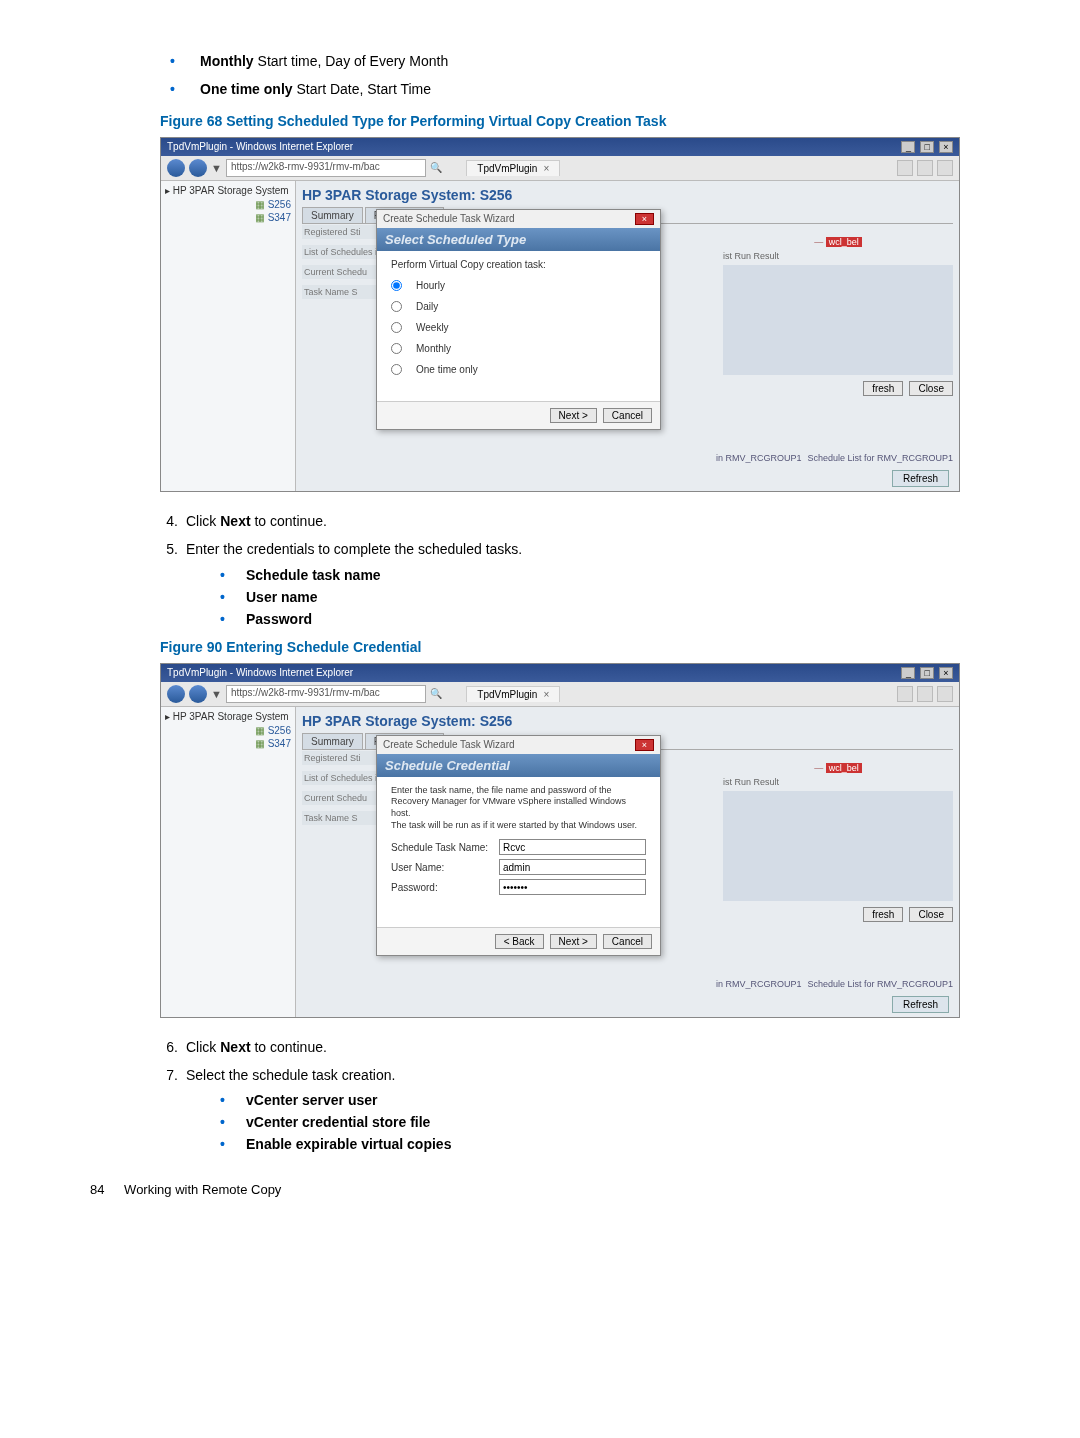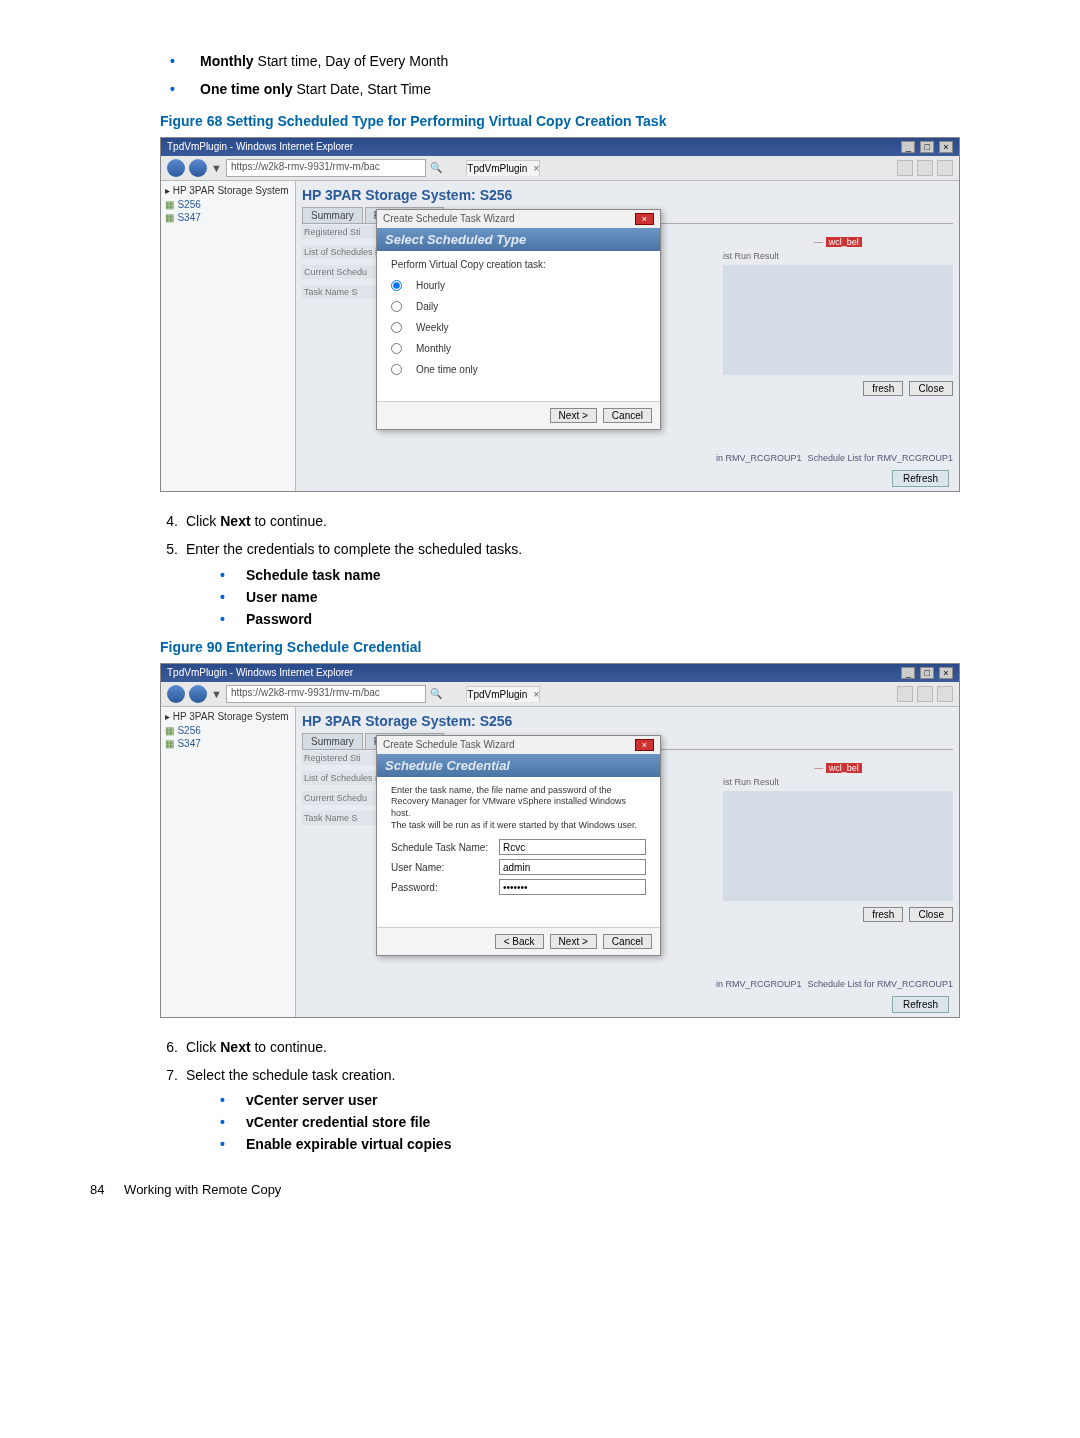--- a/index.html
+++ b/index.html
@@ -53,31 +53,31 @@
     }
     .ie-addrbar {
       background: #e8e8e8; padding: 3px 6px; display: flex; align-items: center; gap: 4px; border-bottom: 1px solid #bbb;
     }
     .nav-btn { width: 18px; height: 18px; border-radius: 50%; background: linear-gradient(#5b8ad0,#2a5a9a); display: inline-block; }
     .addr-input {
       flex: 0 0 200px; height: 18px; background: #fff; border: 1px solid #aaa; font-size: 10px; padding: 1px 4px; color: #555;
     }
     .tab-strip { display: flex; align-items: center; margin-left: 20px; gap: 2px; }
     .tab-strip .tab {
-      background: #f4f4f4; border: 1px solid #ccc; border-bottom: none; padding: 2px 0; font-size: 10px; display: flex; align-items: center; gap: 6px;
+      background: #f4f4f4; border: 1px solid #ccc; border-bottom: none; padding: 2px 10px; font-size: 10px; display: flex; align-items: center; gap: 6px;
     }
     .tab .tab-close { color: #666; }
     .tool-icons { margin-left: auto; display: flex; gap: 4px; }
     .tool-icons span { width: 16px; height: 16px; background: #ddd; border: 1px solid #bbb; display: inline-block; }
     .app-body { display: flex; height: 310px; background: #e8ecf0; }
     .sidebar {
       width: 135px; background: #f4f6f8; border-right: 1px solid #bbb; padding: 4px; font-size: 10px;
     }
     .sidebar .sb-root { color: #333; margin-bottom: 3px; }
-    .sidebar .sb-node { color: #2a5a9a; margin-bottom: 2px; }
+    .sidebar .sb-node { color: #2a5a9a; margin-left: 10px; margin-bottom: 2px; text-align: right; }
     .sidebar .sb-icon { color: #5a8a3a; margin-right: 3px; }
     .main-area { flex: 1; position: relative; background: #e8ecf0; padding: 6px; }
     .hdr-line { color: #2a5a9a; font-weight: bold; font-size: 14px; margin-bottom: 4px; }
     .tabs-row { display: flex; gap: 2px; border-bottom: 1px solid #aaa; font-size: 10px; }
     .tabs-row span { padding: 2px 8px; background: #d4dce4; border: 1px solid #aaa; border-bottom: none; color: #444; }
     .faded-panel {
       position: absolute; left: 6px; top: 44px; width: 100px; font-size: 9px; color: #777;
     }
     .faded-panel div { margin-bottom: 6px; padding: 2px; background: rgba(200,210,220,0.3); }
     .right-faded {

